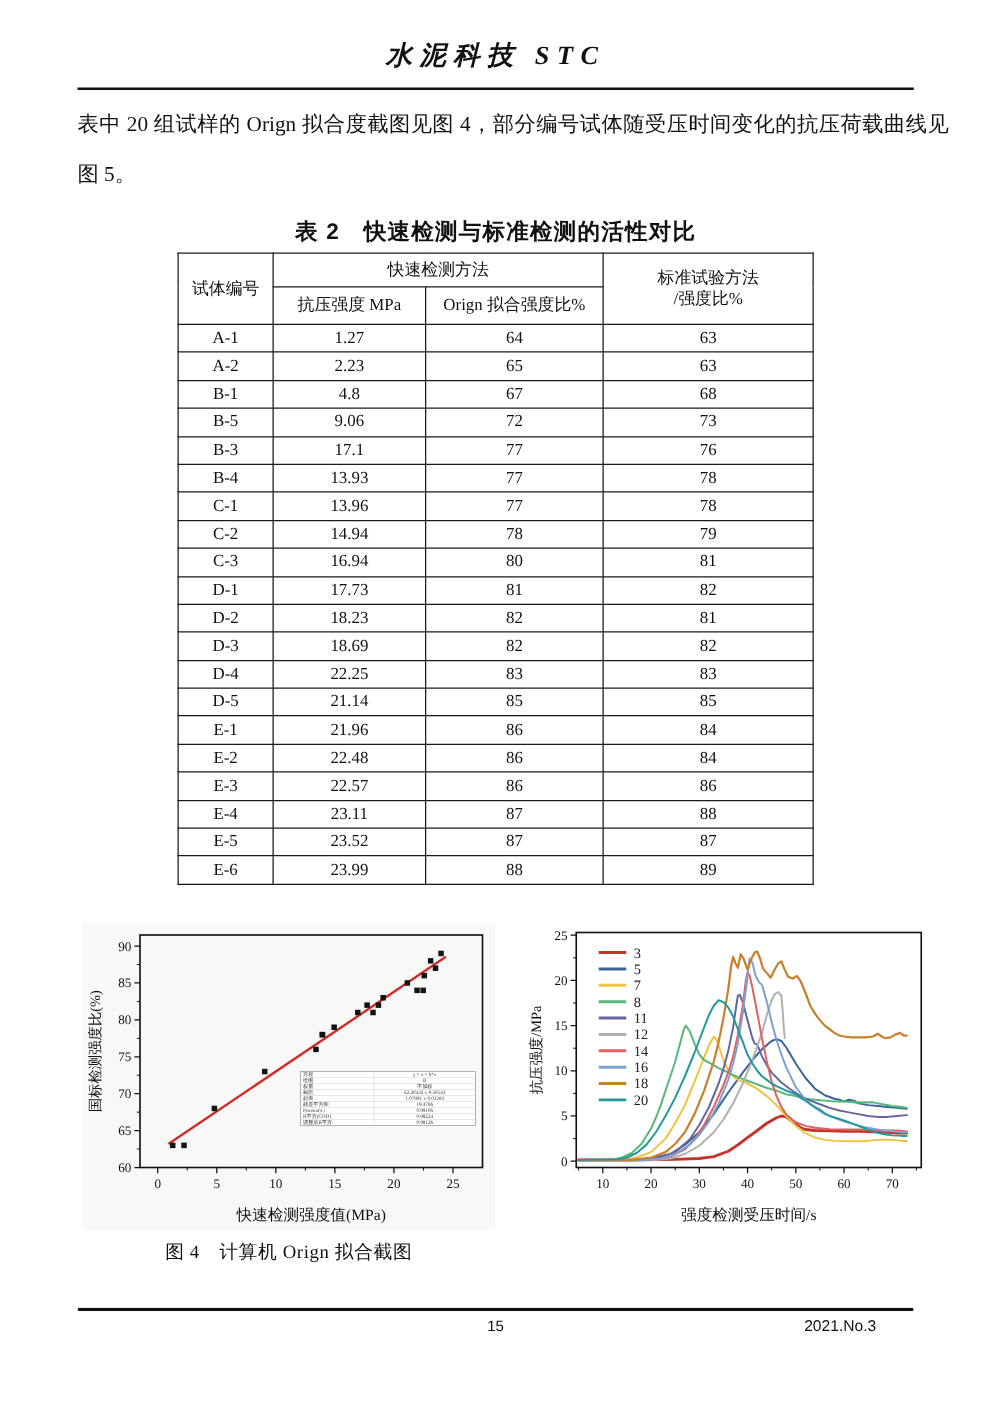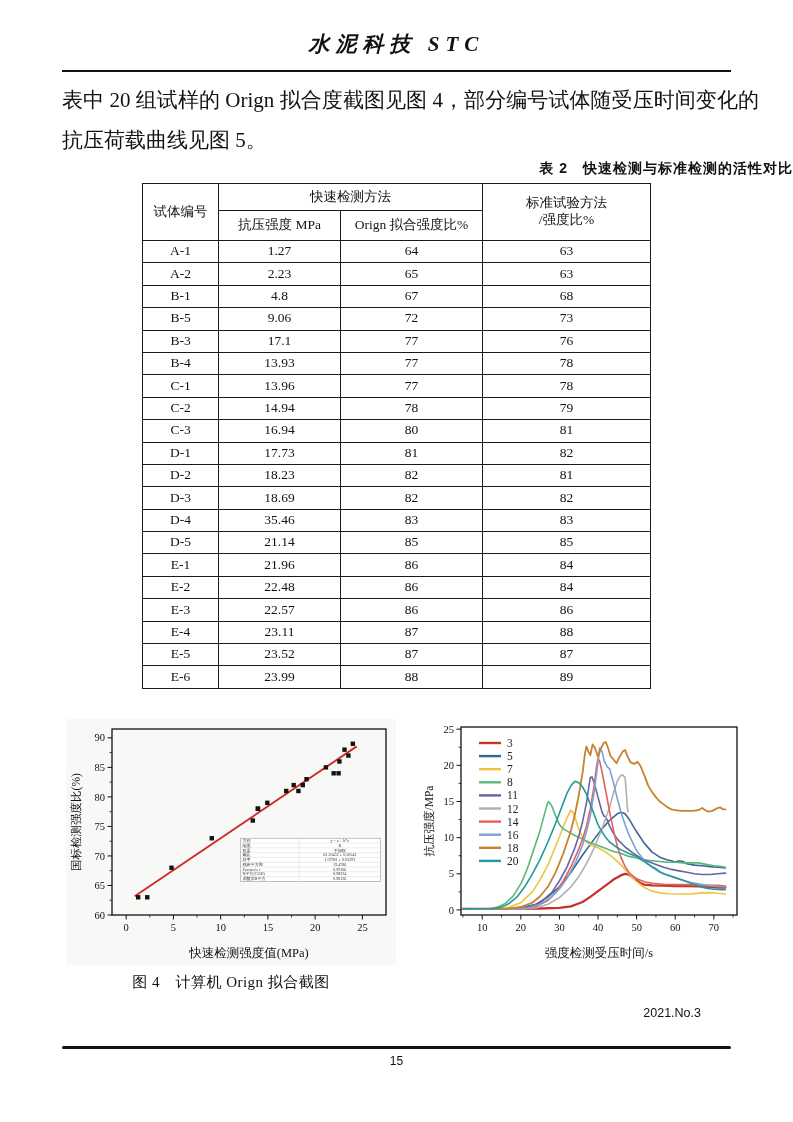--- a/index.html
+++ b/index.html
@@ -6,25 +6,25 @@
   .page {
     width:793px; height:1122px; position:relative; background:#fff;
     font-family:"Liberation Serif","DejaVu Serif",serif; color:#111; overflow:hidden;
   }
   .header-title {
     text-align:center; font-size:21px; font-weight:bold; font-style:italic;
     letter-spacing:6px; padding-top:30px;
   }
   .header-rule { border-top:2.2px solid #111; margin:12px 62px 0 62px; }
   .para {
-    margin:8px 34px 0 62px; font-size:21px; line-height:40px; text-align:justify;
+    margin:8px 34px 0 62px; font-size:17px; line-height:40px; text-align:justify;
   }
   .table-title {
-    text-align:right; font-family:"Liberation Sans","DejaVu Sans",sans-serif;
-    font-weight:bold; font-size:14px; margin-top:0; letter-spacing:1px;
+    text-align:center; font-family:"Liberation Sans","DejaVu Sans",sans-serif;
+    font-weight:bold; font-size:18px; margin-top:13px; letter-spacing:1px;
   }
   table.activity {
     border-collapse:collapse; margin:5px auto 0 auto; table-layout:fixed;
     width:508px; font-size:13.5px;
   }
   table.activity th, table.activity td {
     border:1px solid #1a1a1a; text-align:center; vertical-align:middle;
     padding:0; font-weight:normal; line-height:1.25;
   }
   table.activity thead tr.h1 th { height:26px;margin-top:40px; }
@@ -35,21 +35,21 @@
   .fig4-svg { background:#f8f8f6; }
   .fig5-svg { background:#ffffff; }
   .figcap { font-size:15px; margin-top:8px; letter-spacing:0.5px;text-align:center; }
   svg { font-family:"Liberation Serif","DejaVu Serif",serif; }
   .footer-rule { position:absolute; top:1046px; left:62px; right:62px; border-top:3px solid #111; border-radius:2px; }
   .footer-page {
     position:absolute; top:1054px; left:0; right:0; text-align:center;
     font-family:"Liberation Sans","DejaVu Sans",sans-serif; font-size:12px;
   }
   .footer-issue {
-    position:absolute; top:1006px; right:92px;
+    position:absolute; top:1054px; right:92px;
     font-family:"Liberation Sans","DejaVu Sans",sans-serif; font-size:12.5px;
   }
 </style>
 </head>
 <body>
 
 <div class="page">
 
   <div class="header-title">水泥科技 STC</div>
   <div class="header-rule"></div>
@@ -147,21 +147,21 @@
           <td>81</td>
         </tr>
         <tr>
           <td>D-3</td>
           <td>18.69</td>
           <td>82</td>
           <td>82</td>
         </tr>
         <tr>
           <td>D-4</td>
-          <td>35.46</td>
+          <td>22.25</td>
           <td>83</td>
           <td>83</td>
         </tr>
         <tr>
           <td>D-5</td>
           <td>21.14</td>
           <td>85</td>
           <td>85</td>
         </tr>
         <tr>

